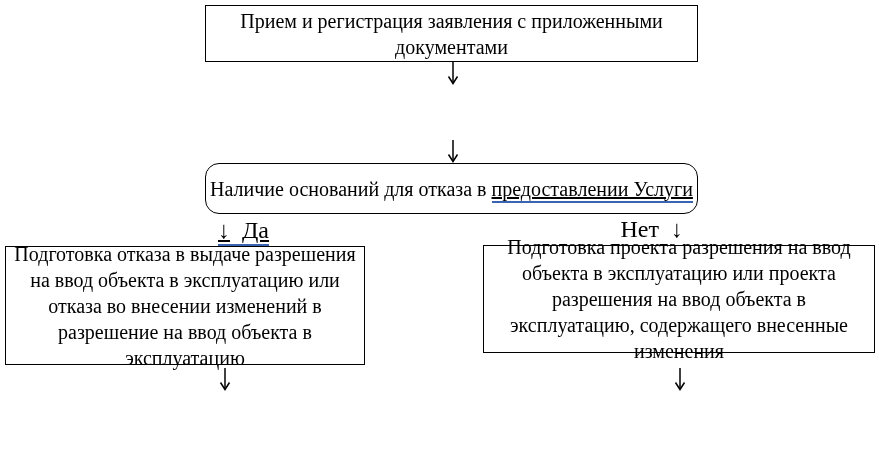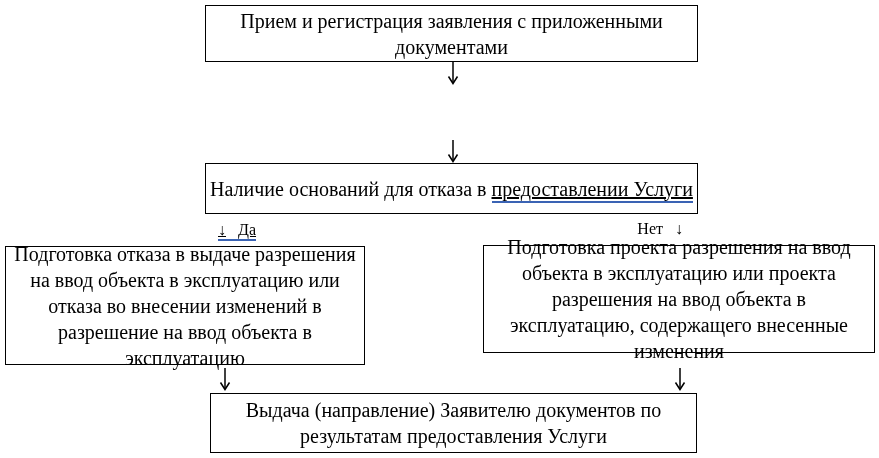--- a/index.html
+++ b/index.html
@@ -24,21 +24,21 @@
     background: #ffffff;
     display: flex;
     align-items: center;
     justify-content: center;
     text-align: center;
     box-sizing: border-box;
     padding: 0 4px;
   }
   .node-reception { left: 205px; top: 5px;   width: 493px; height: 57px;  }
   .node-review    { left: 205px; top: 87px;  width: 493px; height: 50px;  }
-  .node-decision  { left: 205px; top: 163px; width: 493px; height: 51px;  }
+  .node-decision  { left: 205px; top: 163px; width: 493px; height: 51px; border-radius: 14px;  }
   .node-refusal   { left: 5px;   top: 246px; width: 360px; height: 119px; }
   .node-approval  { left: 483px; top: 245px; width: 392px; height: 108px; }
   .node-issuance  { left: 210px; top: 393px; width: 487px; height: 60px;  }
 
   .ins-underline {
     text-decoration: underline;
     text-decoration-color: #000000;
     border-bottom: 2px solid #3A63B4;
     padding-bottom: 1px;
   }
@@ -49,21 +49,21 @@
     height: 24px;
   }
   .connector svg { display: block; }
   .conn-1     { left: 445px; top: 61px;  }
   .conn-2     { left: 445px; top: 139px; }
   .conn-left  { left: 217px; top: 367px; }
   .conn-right { left: 672px; top: 367px; }
 
   .branch-label {
     position: absolute;
-    font-size: 16px;
+    font-size: 24px;
     line-height: 24px;
     white-space: nowrap;
   }
   .branch-yes { left: 218px; top: 218px; }
   .branch-no  { right: 196px; top: 217px; margin-left: 8px; }
   .branch-yes .arrow-glyph { margin-right: 12px; }
   .branch-no  .arrow-glyph { margin-left: 12px; }
 </style>
 </head>
 <body>
@@ -116,17 +116,14 @@
     </svg>
   </div>
 
   <div class="connector conn-right">
     <svg width="16" height="24" viewBox="0 0 16 24">
       <line x1="8" y1="1" x2="8" y2="21.5" stroke="#000000" stroke-width="1.5"></line>
       <polyline points="3.5,15.5 8,22.5 12.5,15.5" fill="none" stroke="#000000" stroke-width="1.5"></polyline>
     </svg>
   </div>
 
-  <div class="node node-issuance">
-    <span>Выдача (направление) Заявителю документов по результатам предоставления Услуги</span>
-  </div>
 
 </div>
 
 </body></html>

